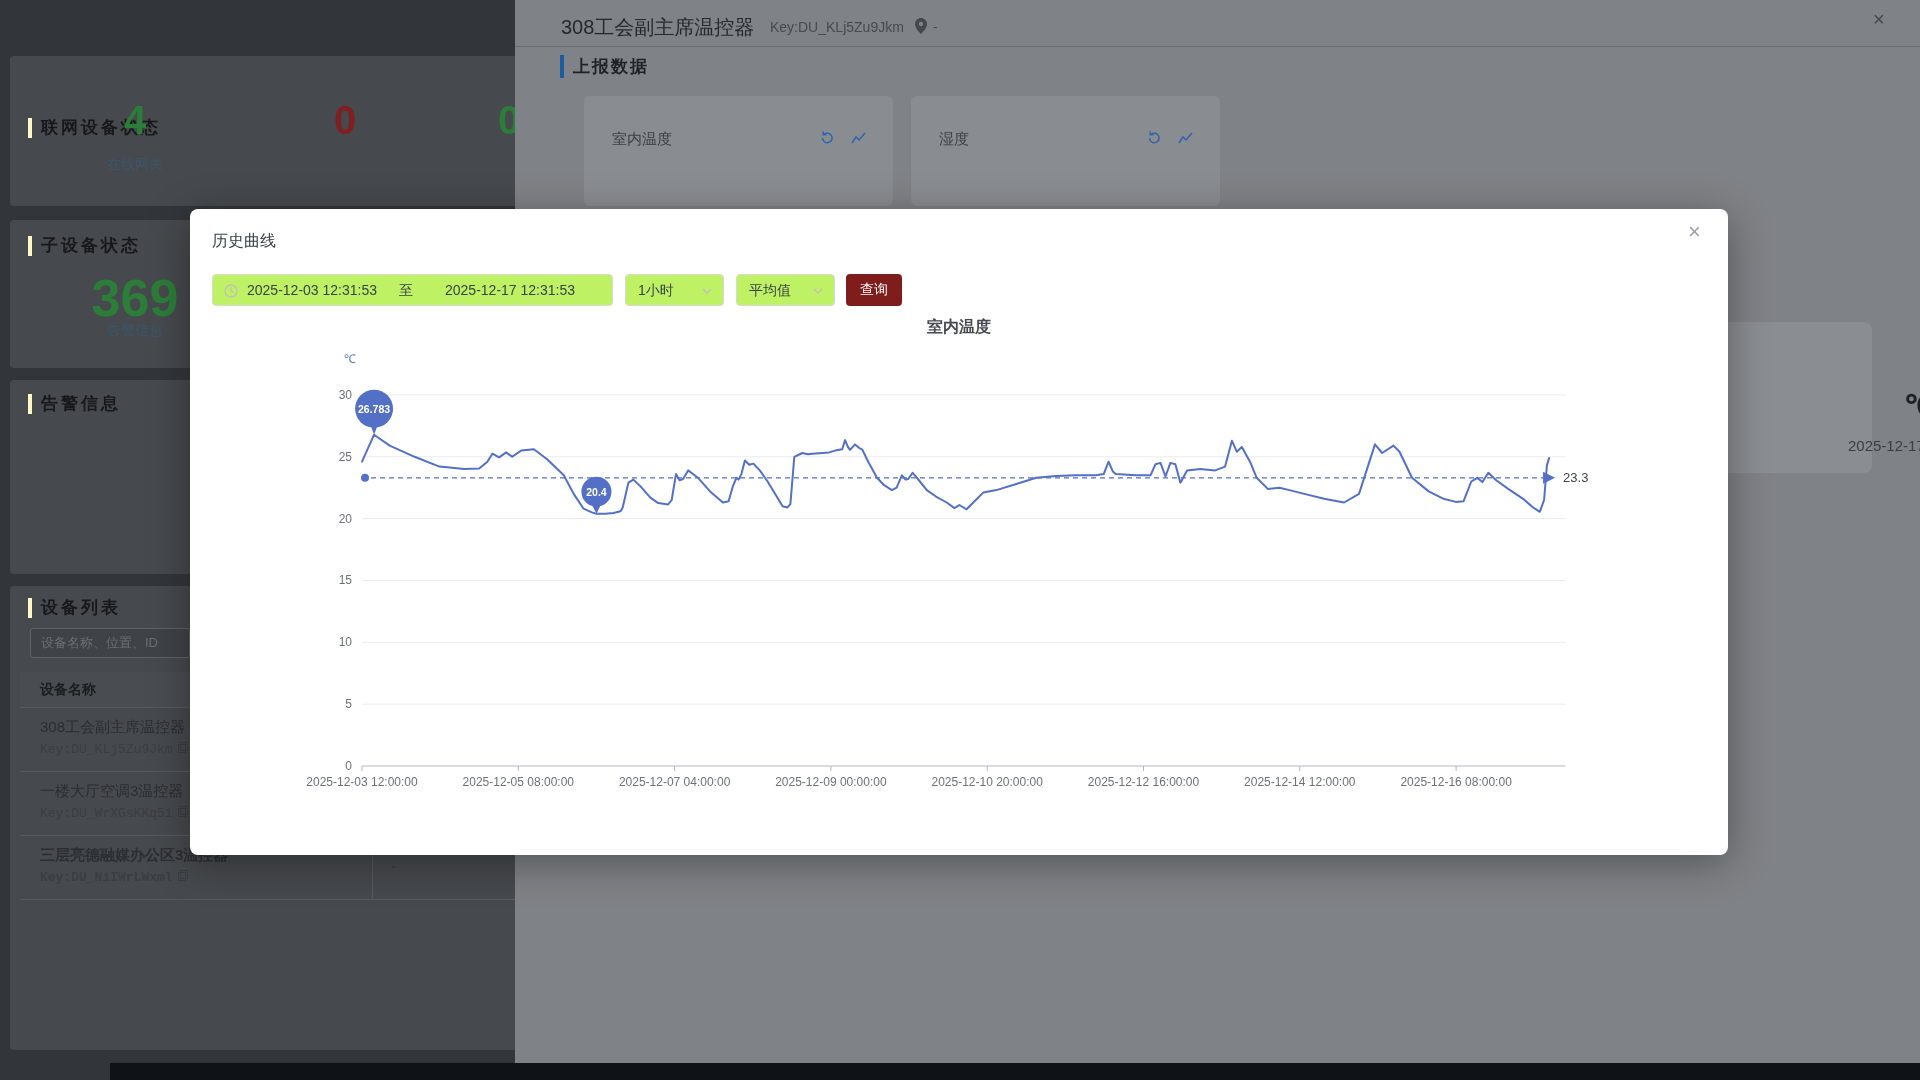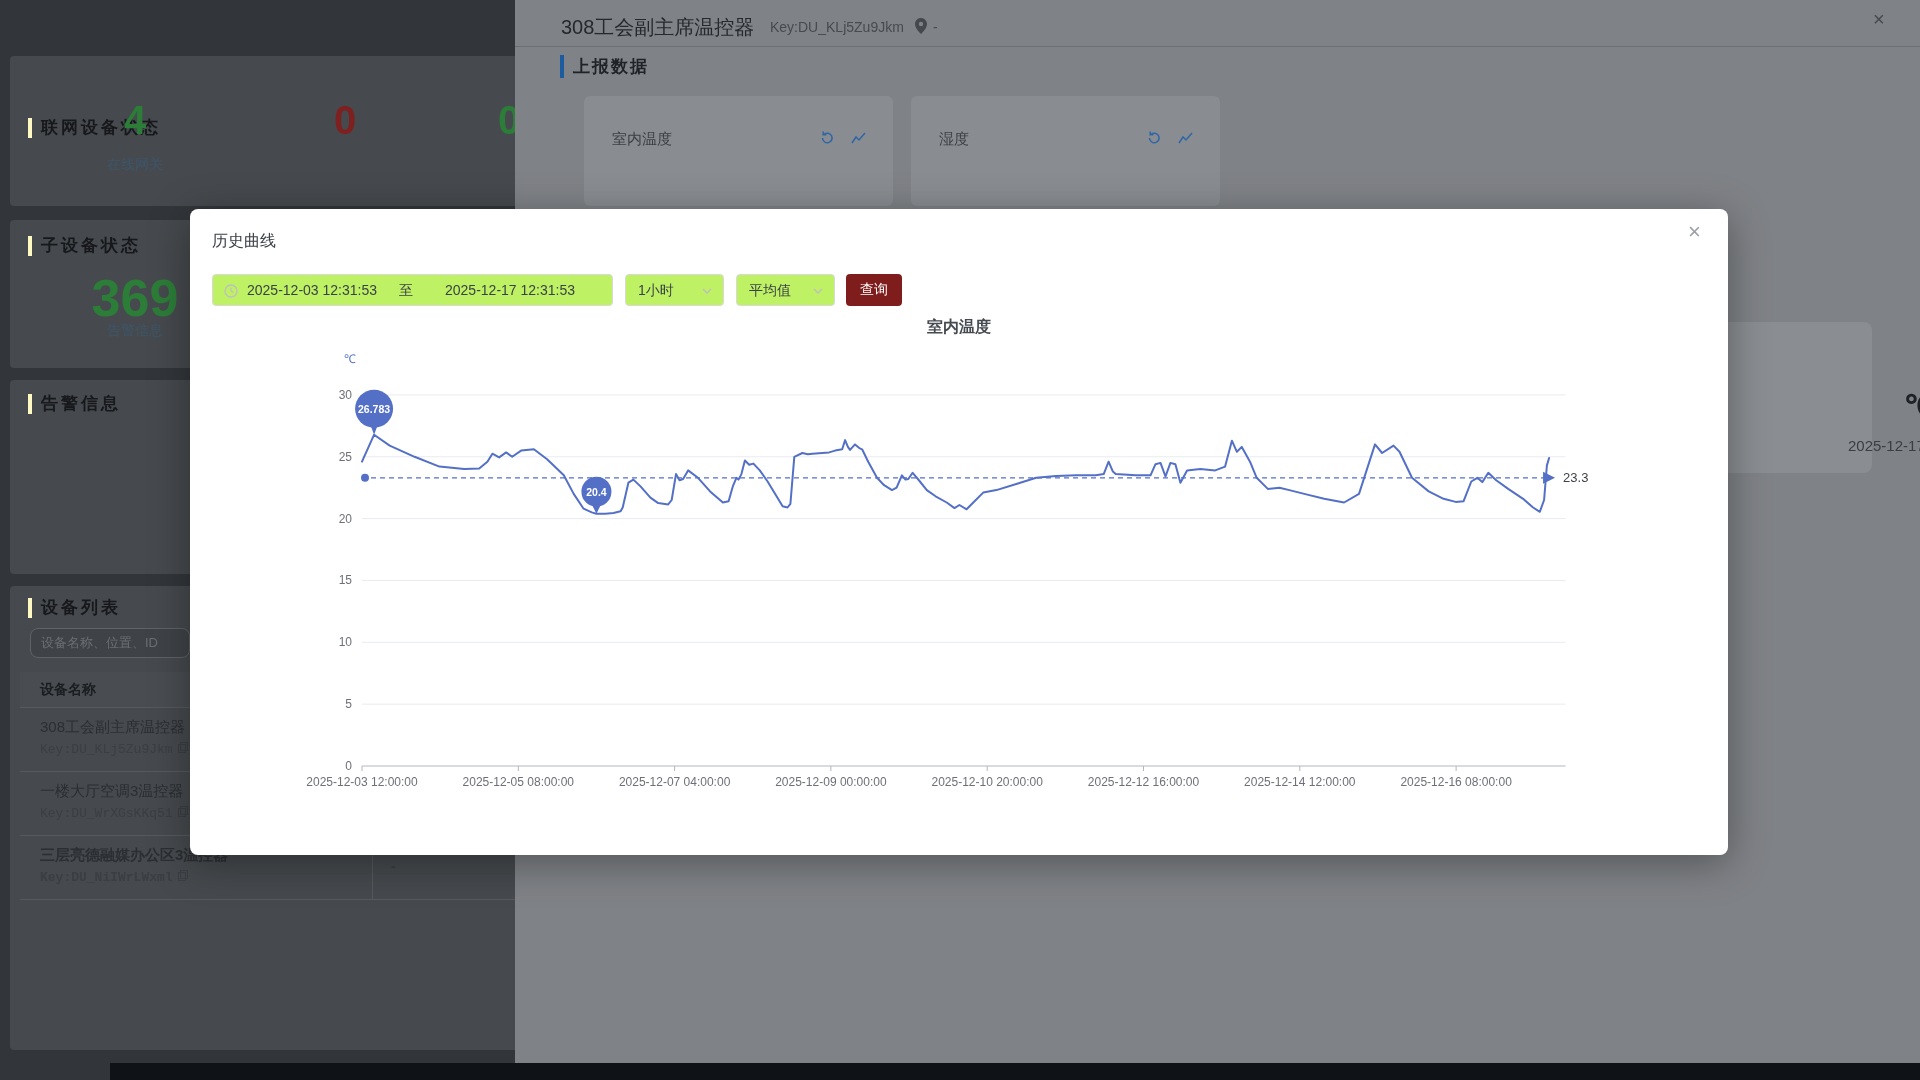--- a/index.html
+++ b/index.html
@@ -7,21 +7,21 @@
   body { background:#32363a; position:relative; }
   .abs { position:absolute; }
 
   
   .panel { position:absolute; left:10px; width:522px; background:#46494d; border-radius:4px; }
   .panel-title { position:absolute; left:18px; font-size:17px; font-weight:bold; color:#16181b; letter-spacing:3px; border-left:4px solid #fef9c3; padding-left:9px; line-height:20px; }
   .stat-value { position:absolute; font-size:40px; font-weight:bold; text-align:center; }
   .stat-green { color:#2c7d38; }
   .stat-red   { color:#7e2020; }
   .stat-label { position:absolute; font-size:14px; color:#3d566b; text-align:center; }
-  .search-box { position:absolute; left:20px; top:42px; width:160px; height:30px; background:#3f4347; border:1px solid #5f6367; border-radius:8px; color:#6b6f73; font-size:13px; line-height:28px; padding-left:10px; }
+  .search-box { position:absolute; left:20px; top:42px; width:160px; height:30px; background:#3f4347; border:1px solid #5f6367; border-radius:3px; color:#6b6f73; font-size:13px; line-height:28px; padding-left:10px; }
   .tbl-header { position:absolute; left:10px; right:2px; top:86px; height:36px; background:#494d51; border-bottom:1px solid #56595d; }
   .tbl-header span { position:absolute; left:20px; top:9px; font-size:14px; font-weight:bold; color:#1b1e21; }
   .dev-row { position:absolute; left:10px; width:520px; height:64px; border-bottom:1px solid #56595d; }
   .dev-name { position:absolute; left:20px; top:10px; font-size:15px; color:#2b2e32; }
   .dev-key  { position:absolute; left:20px; top:34px; font-size:13px; color:#3b3e42; font-family:"Liberation Mono", monospace; }
   .copy-icon { display:inline-block; width:10px; height:12px; position:relative; margin-left:5px; vertical-align:-1px; }
   .copy-icon i, .copy-icon b { position:absolute; border:1px solid #3b3e42; width:8px; height:9px; }
   .copy-icon i { left:0; top:2px; } .copy-icon b { left:2px; top:0; }
   .dev-val { position:absolute; left:352px; top:0; width:168px; height:100%; border-left:1px solid #56595d; }
   .dev-val span { position:absolute; left:18px; top:22px; font-size:14px; color:#3b3e42; }

